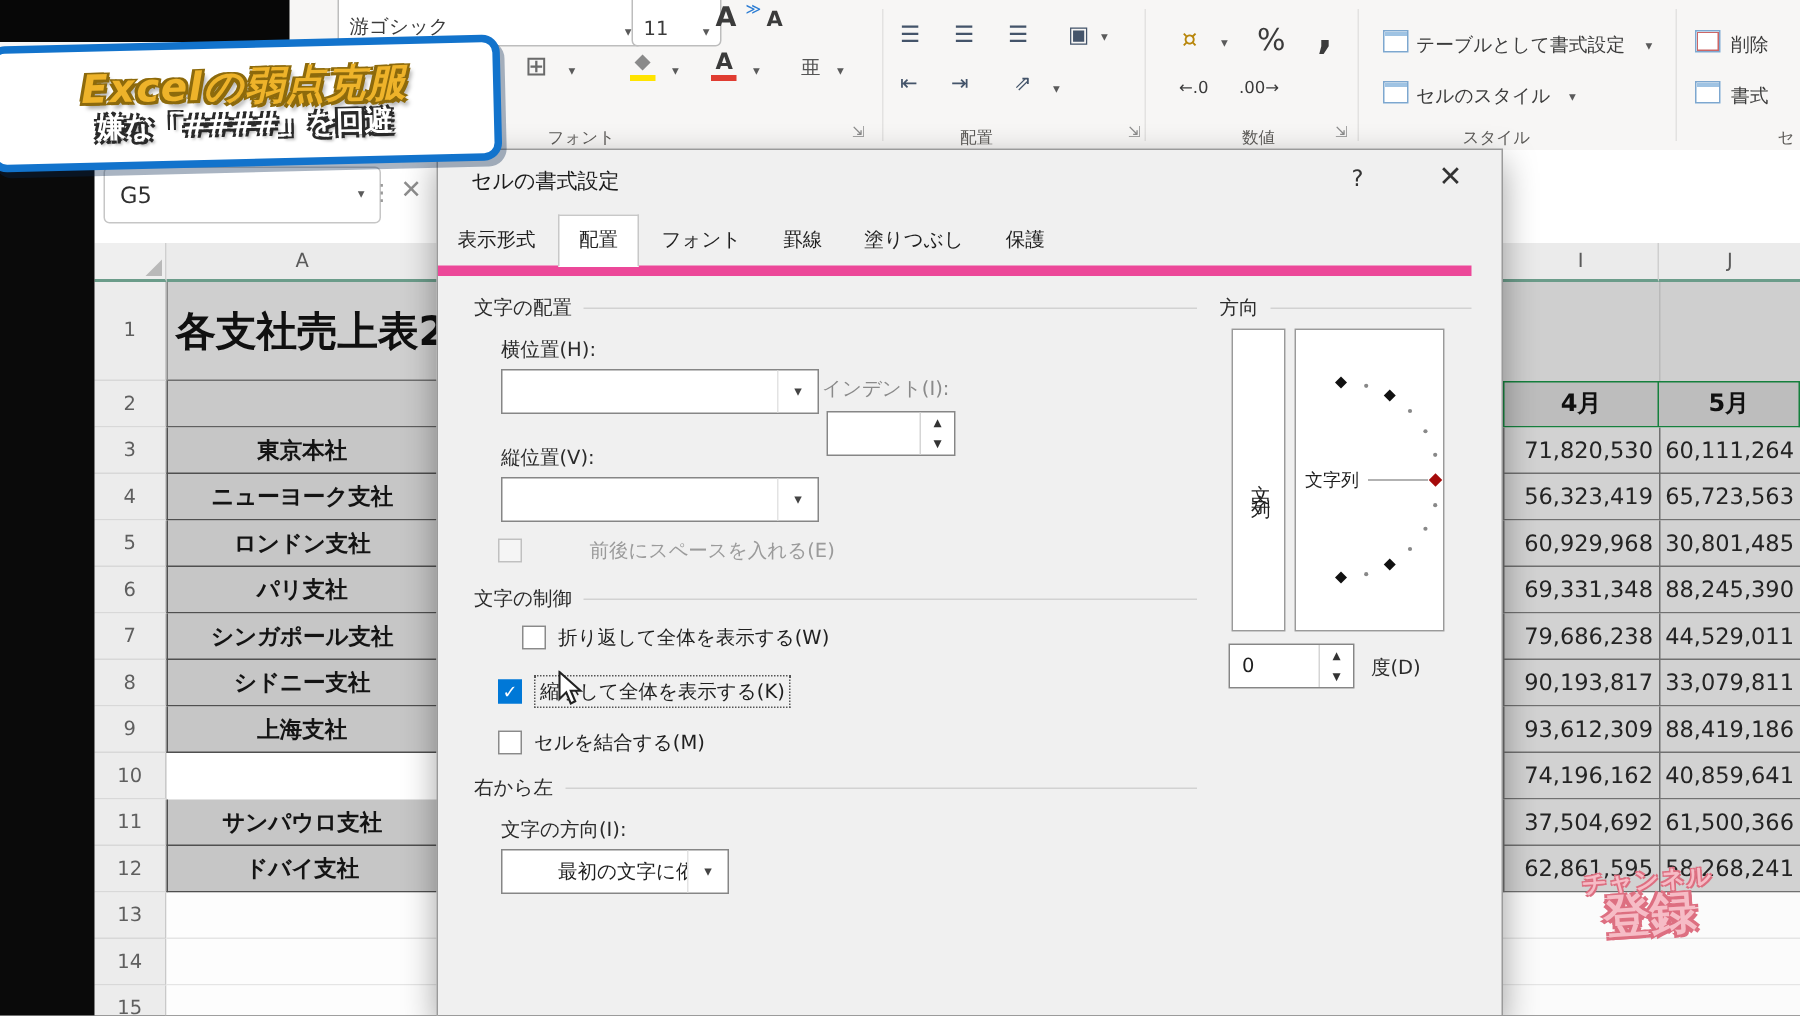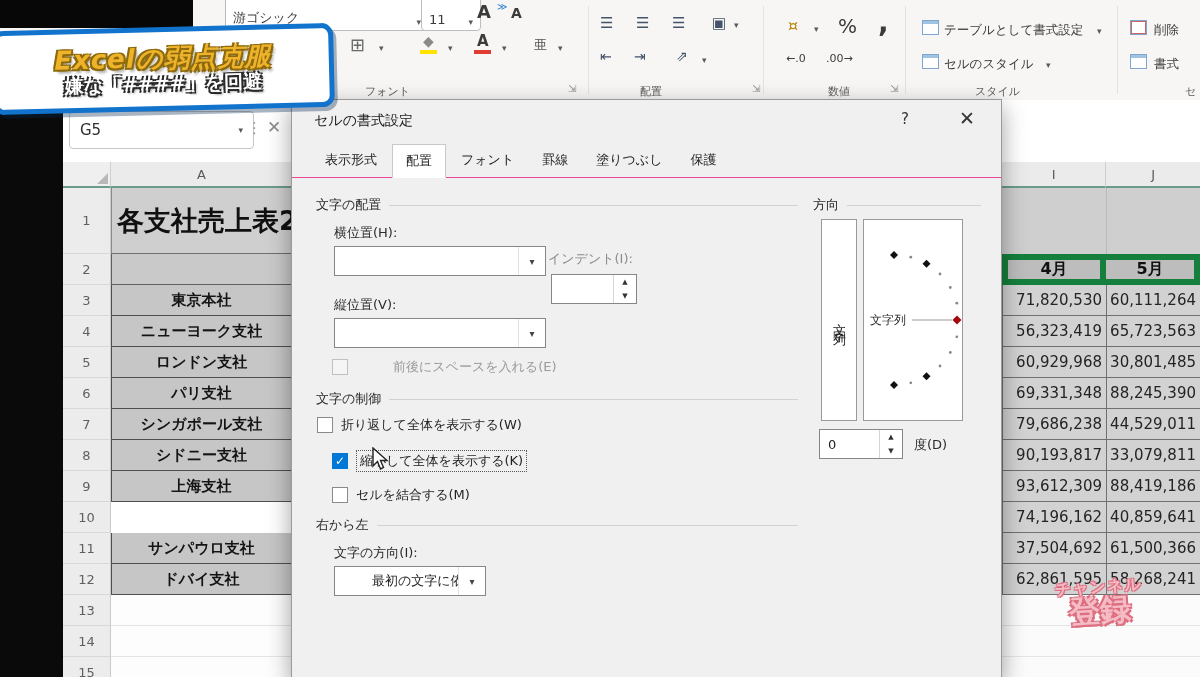--- a/index.html
+++ b/index.html
@@ -59,35 +59,35 @@
   .ca{width:182px;box-sizing:border-box;}
   .title{background:#cfcfcf;border-left:1px solid #8a8a8a;border-bottom:1px solid #6f6f6f;font-size:27px;font-weight:bold;color:#101010;
        display:flex;align-items:center;padding-left:5px;overflow:hidden;white-space:nowrap;}
   .hdrA{background:#c9c9c9;border:1px solid #5f5f5f;border-top:none;}
   .comp{background:#c6c6c6;border:1px solid #4f4f4f;border-top:none;font-weight:600;font-size:15px;color:#141414;
        display:flex;align-items:center;justify-content:center;}
   .emp{background:#fdfdfd;border-bottom:1px solid #e5e5e5;}
   .ci{width:104px;box-sizing:border-box;} .cj{width:94px;box-sizing:border-box;}
   .band{background:#cfcfcf;}
   .bandJ{border-left:1px solid #b9b9b9;}
-  .mon{background:#bdbdbd;border:6px solid #15803d;font-weight:bold;font-size:16px;color:#101010;
+  .mon{background:#bdbdbd;border:1px solid #15803d;font-weight:bold;font-size:16px;color:#101010;
       display:flex;align-items:center;justify-content:center;}
   .monJ{border-left:none;}
   .num{background:#d2d2d2;border-bottom:1px solid #707070;border-left:1px solid #707070;font-size:15px;color:#242424;
       display:flex;align-items:center;justify-content:flex-end;padding-right:4px;overflow:hidden;}
   .nume{background:#fbfbfb;border-bottom:1px solid #e5e5e5;}
 
   
   .dlg{position:absolute;left:291px;top:99px;width:709px;height:578px;background:#f0f0f0;border:1px solid #9a9a9a;
        box-shadow:0 8px 22px rgba(0,0,0,.38);z-index:5;}
   .dtitle{position:absolute;left:22px;top:12px;font-size:14px;color:#1b1b1b;}
   .dhelp{position:absolute;right:92px;top:10px;font-size:15px;color:#333;}
   .dclose{position:absolute;right:26px;top:7px;font-size:19px;color:#333;}
-  .tabs{position:absolute;left:0;top:44px;width:689px;height:33px;border-bottom:1px solid #ec4899;padding-left:20px;
-       display:flex;gap:2px;}
+  .tabs{position:absolute;left:0;top:44px;width:689px;height:33px;border-bottom:7px solid #ec4899;
+       display:flex;align-items:flex-end;gap:2px;}
   .tab{font-size:13px;color:#1f1f1f;padding:7px 13px 8px;}
   .tab.active{background:#fff;border:1px solid #c8c8c8;border-bottom:1px solid #fff;margin-bottom:-1px;}
   .sec{position:absolute;display:flex;align-items:center;gap:8px;font-size:13px;color:#2b2b2b;white-space:nowrap;}
   .sec .ln{height:1px;background:#d2d2d2;flex:1;}
   .lbl{position:absolute;font-size:13px;color:#2b2b2b;white-space:nowrap;}
   .dd{position:absolute;background:#fff;border:1px solid #868686;display:flex;box-sizing:border-box;}
   .dd .val{flex:1;font-size:13px;color:#1f1f1f;display:flex;align-items:center;padding:0 8px;overflow:hidden;white-space:nowrap;margin-left:29px;}
   .dd .btn{width:26px;border-left:1px solid #e3e3e3;display:flex;align-items:center;justify-content:center;color:#444;font-size:10px;flex:none;}
   .spin{position:absolute;background:#fff;border:1px solid #868686;display:flex;box-sizing:border-box;}
   .spin .sval{flex:1;padding:0 8px;font-size:13px;color:#1f1f1f;display:flex;align-items:center;}
@@ -386,21 +386,21 @@
     <div class="cbrow disabled" style="left:40px;top:258px;gap:45px;">
       <span class="cb"></span>
       <span>前後にスペースを入れる(E)</span>
     </div>
 
     <div class="sec" style="left:24px;top:290px;width:482px;">
       <span>文字の制御</span>
         <span class="ln"></span>
     </div>
 
-    <div class="cbrow" style="left:25px;top:316px;">
+    <div class="cbrow" style="left:56px;top:316px;">
       <span class="cb"></span>
       <span>折り返して全体を表示する(W)</span>
     </div>
     <div class="cbrow" style="left:40px;top:350px;">
       <span class="cb checked"></span>
       <span class="focusbox">縮小して全体を表示する(K)</span>
     </div>
     <div class="cbrow" style="left:40px;top:386px;text-align:right;">
       <span class="cb"></span>
       <span>セルを結合する(M)</span>

